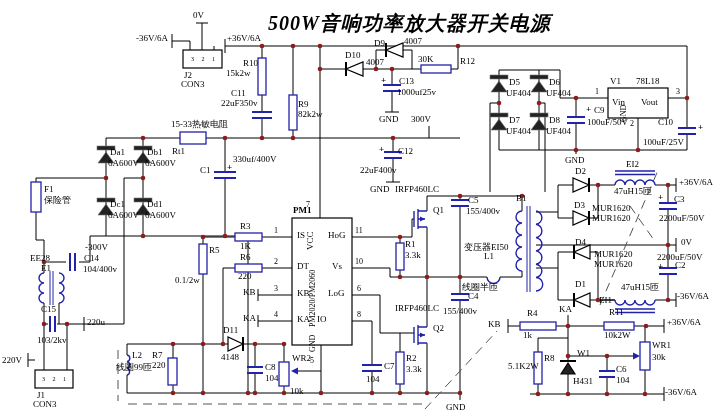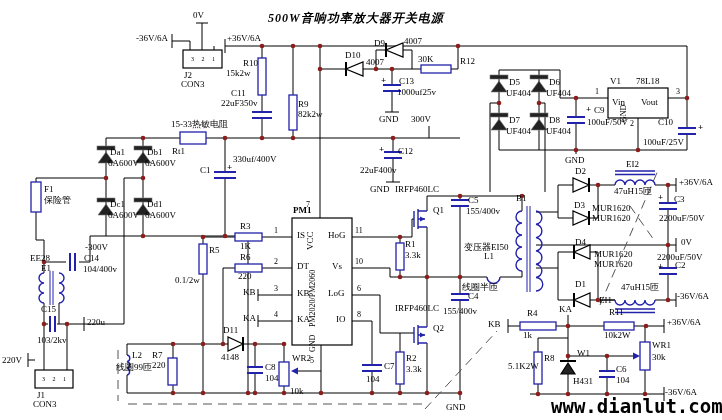--- a/index.html
+++ b/index.html
@@ -4,21 +4,21 @@
 <style>
   html,body{margin:0;padding:0;background:#fff;}
   #stage{position:relative;width:722px;height:420px;background:#fff;overflow:hidden;
          font-family:"Liberation Serif",serif;color:#000;}
   svg{position:absolute;left:0;top:0;}
   .lbl{position:absolute;font-size:9px;line-height:10px;white-space:nowrap;color:#000;}
   .sm{font-size:8px;line-height:9px;}
   .tiny{font-size:6px;line-height:6px;letter-spacing:3px;}
   .b{font-weight:bold;}
   .rot{transform:rotate(-90deg);transform-origin:0 100%;}
-  #title{position:absolute;left:268px;top:10px;font-size:12px;font-weight:bold;font-style:italic;
+  #title{position:absolute;left:268px;top:10px;font-size:20px;font-weight:bold;font-style:italic;
          letter-spacing:1px;white-space:nowrap;}
   #watermark{position:absolute;left:551px;top:395px;font-family:"DejaVu Sans Mono",monospace;
          font-size:19px;font-weight:bold;white-space:nowrap;}
 </style>
 </head>
 <body>
 
 <div id="stage">
 
 <svg width="722" height="420" viewBox="0 0 722 420">
@@ -288,21 +288,20 @@
         <circle cx="568" cy="356" r="2.3"></circle>
         <circle cx="607" cy="356" r="2.3"></circle>
     <circle cx="538" cy="394" r="2.3"></circle>
         <circle cx="568" cy="394" r="2.3"></circle>
         <circle cx="607" cy="394" r="2.3"></circle>
         <circle cx="645" cy="394" r="2.3"></circle>
   </g>
 </svg>
 
 <div id="title">500W音响功率放大器开关电源</div>
-<div id="watermark">www.dianlut.com</div>
 
 <div class="lbl" style="left:193px;top:10px">0V</div>
 <div class="lbl" style="left:136px;top:33px">-36V/6A</div>
 <div class="lbl" style="left:227px;top:33px">+36V/6A</div>
 <div class="lbl" style="left:184px;top:70px">J2</div>
 <div class="lbl" style="left:181px;top:79px">CON3</div>
 <div class="lbl tiny" style="left:191px;top:56px">3 2 1</div>
 <div class="lbl" style="left:243px;top:58px">R10</div>
 <div class="lbl" style="left:226px;top:68px">15k2w</div>
 <div class="lbl" style="left:231px;top:88px">C11</div>
@@ -371,21 +370,21 @@
 <div class="lbl sm" style="left:357px;top:310px">8</div>
 <div class="lbl sm" style="left:310px;top:356px">5</div>
 <div class="lbl" style="left:297px;top:230px">IS</div>
 <div class="lbl" style="left:297px;top:261px">DT</div>
 <div class="lbl" style="left:297px;top:288px">KB</div>
 <div class="lbl" style="left:297px;top:314px">KA</div>
 <div class="lbl rot" style="left:315px;top:240px">VCC</div>
 <div class="lbl" style="left:328px;top:230px">HoG</div>
 <div class="lbl" style="left:332px;top:261px">Vs</div>
 <div class="lbl" style="left:328px;top:288px">LoG</div>
-<div class="lbl" style="left:336px;top:314px">IO</div>
+<div class="lbl" style="left:317px;top:314px">IO</div>
 <div class="lbl sm rot" style="left:317px;top:318px">PM2020/PM2060</div>
 <div class="lbl sm rot" style="left:317px;top:343px">GND</div>
 <div class="lbl" style="left:223px;top:325px">D11</div>
 <div class="lbl" style="left:221px;top:352px">4148</div>
 <div class="lbl" style="left:152px;top:350px">R7</div>
 <div class="lbl" style="left:152px;top:360px">220</div>
 <div class="lbl" style="left:132px;top:350px">L2</div>
 <div class="lbl" style="left:116px;top:362px">线圈99匝</div>
 <div class="lbl" style="left:265px;top:362px">C8</div>
 <div class="lbl" style="left:265px;top:373px">104</div>

